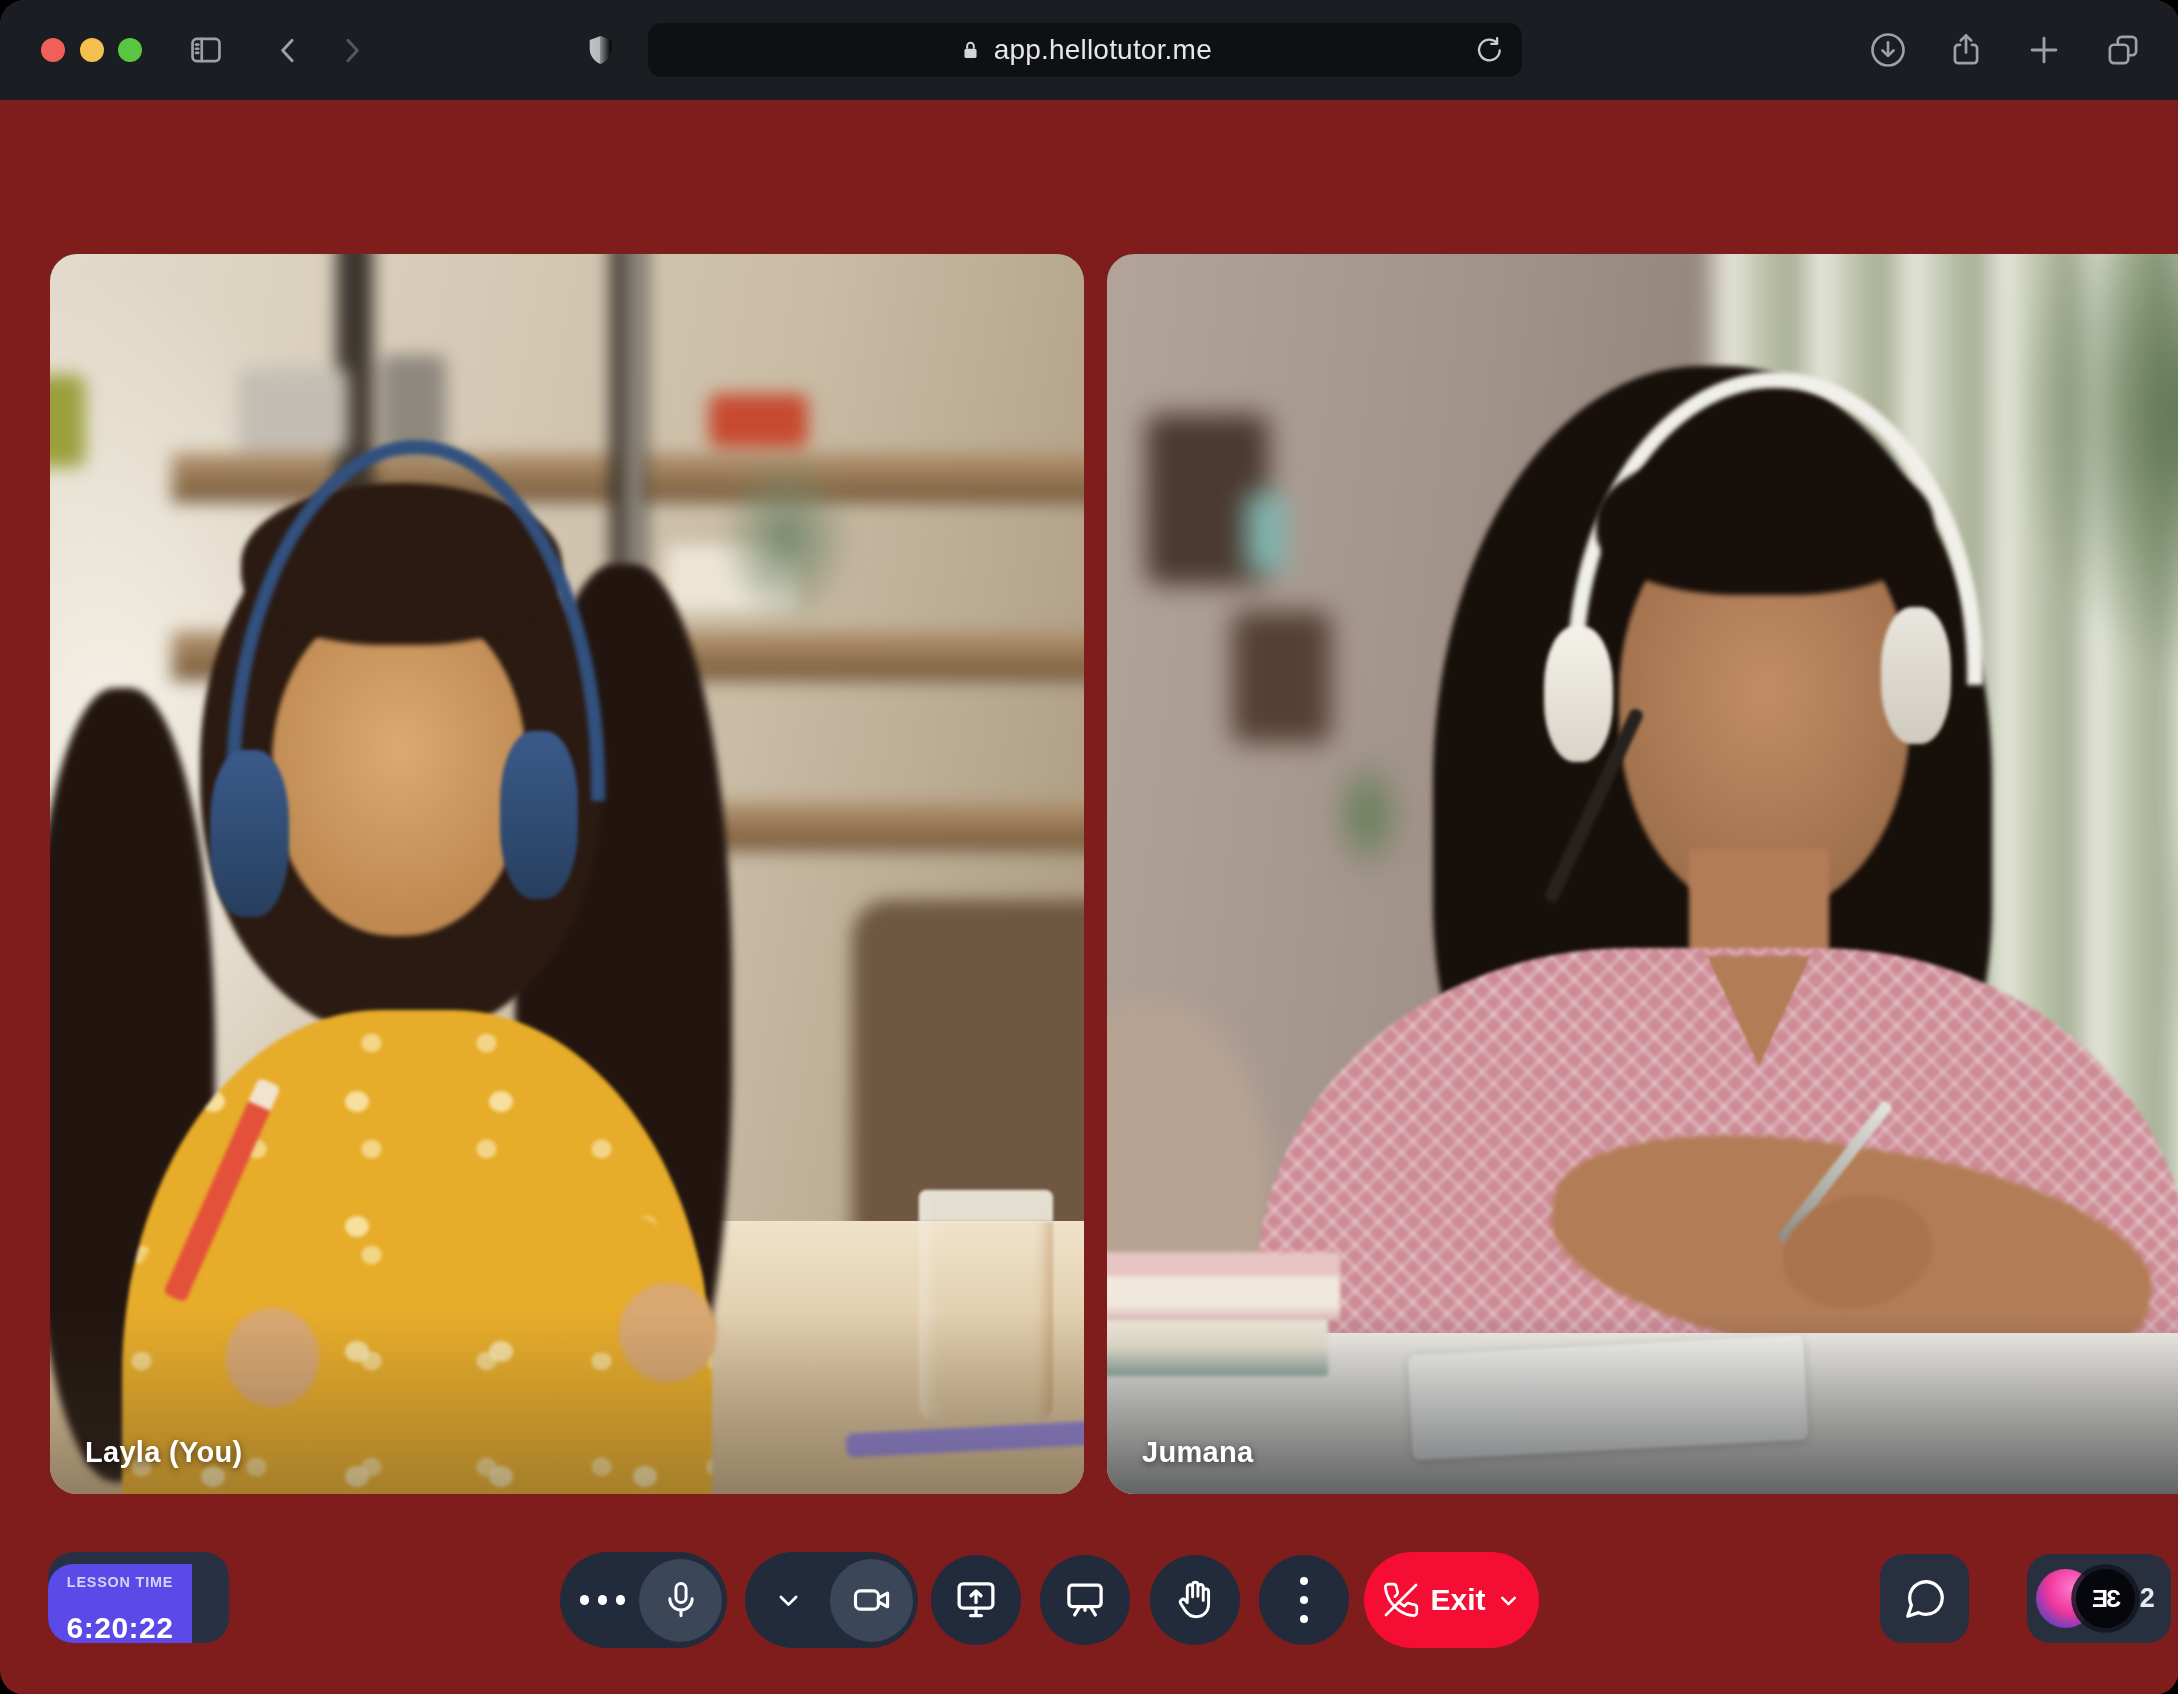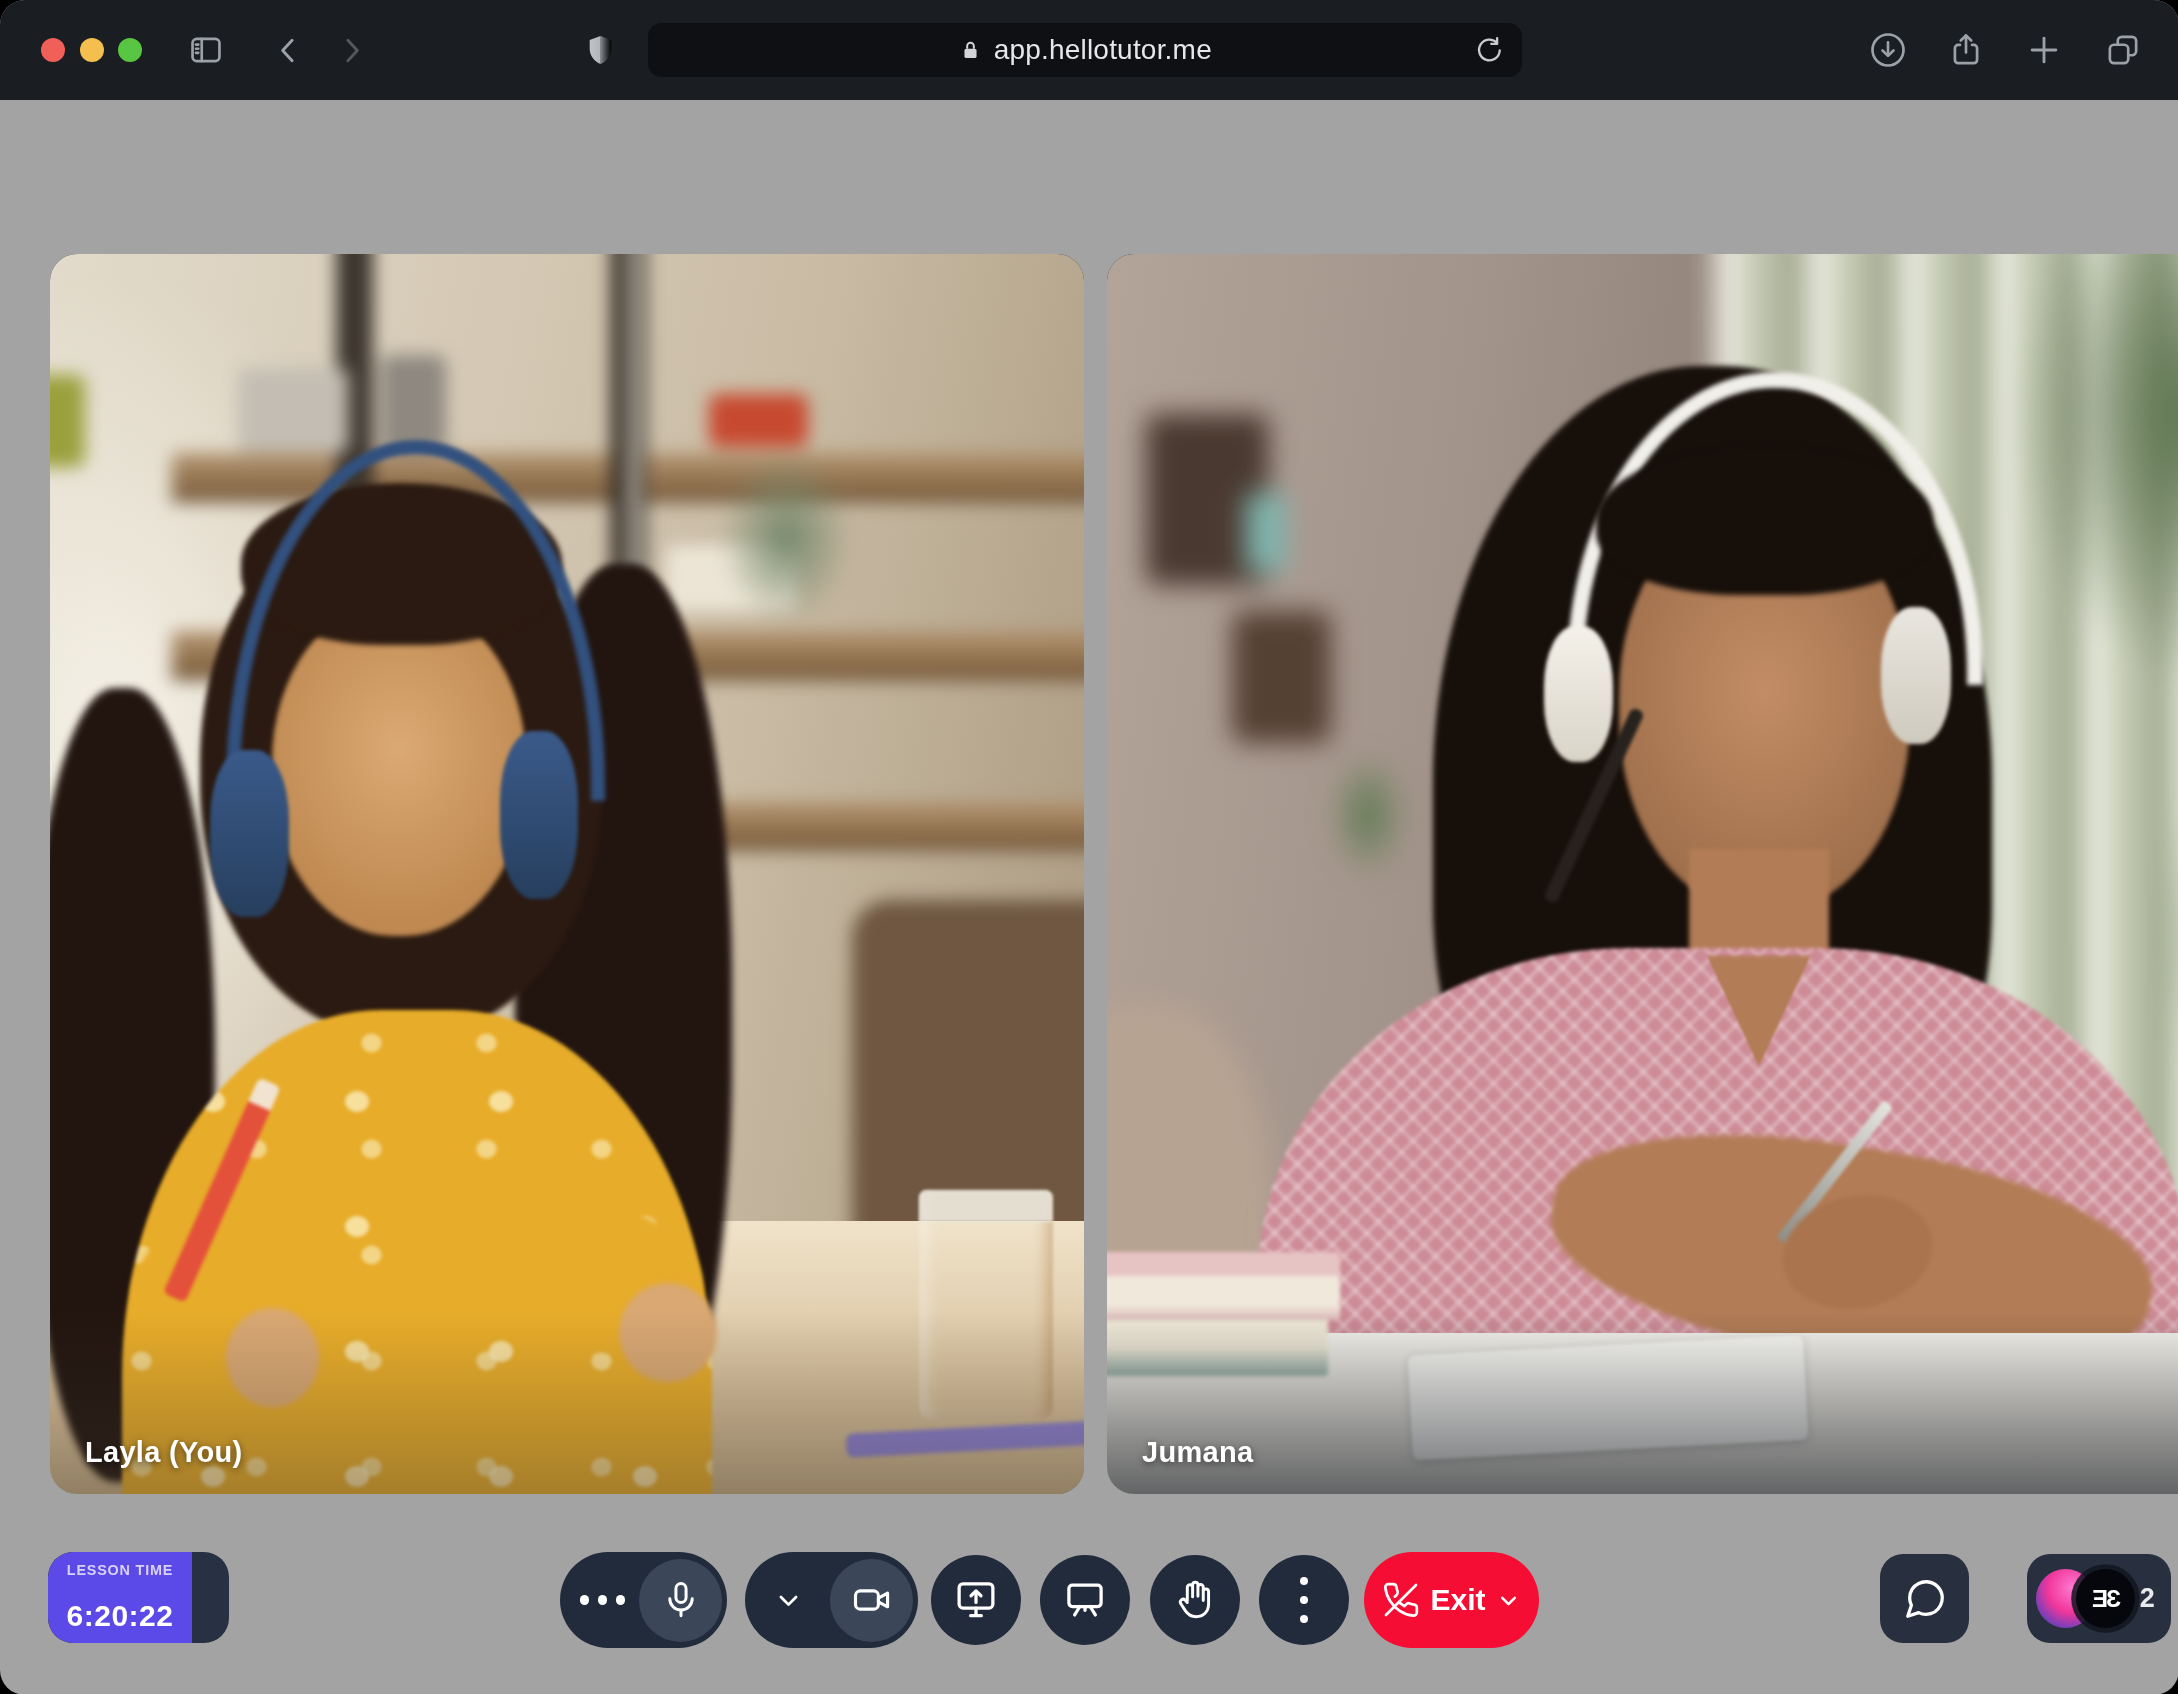--- a/index.html
+++ b/index.html
@@ -1,17 +1,17 @@
 <!DOCTYPE html>
 <html><head>
 <meta charset="utf-8">
 <style>
   html,body{margin:0;padding:0;background:#000;width:2179px;height:1695px;
     font-family:"Liberation Sans","DejaVu Sans",sans-serif;-webkit-font-smoothing:antialiased;}
-  .window{position:relative;width:2179px;height:1695px;background:#a3a3a3;border-radius:25px;overflow:hidden;}
+  .window{position:relative;width:2179px;height:1695px;background:#7f1d1d;border-radius:25px;overflow:hidden;}
   
   .toolbar{position:absolute;left:0;top:0;right:0;height:100px;background:#1a1d22;}
   .tl{position:absolute;top:38px;width:24px;height:24px;border-radius:50%;display:inline-block;}
   .tl.red{left:41px;background:#f16058;}
   .tl.yellow{left:80px;background:#f5bf4f;}
   .tl.green{left:118px;background:#58c642;}
   .tb-btn{position:absolute;top:29px;width:42px;height:42px;background:none;border:0;padding:0;cursor:pointer;
     display:flex;align-items:center;justify-content:center;}
   .tb-btn svg{display:block;}
   .urlbar{position:absolute;left:648px;top:23px;width:874px;height:54px;border-radius:13.4px;background:#0e1013;
@@ -85,21 +85,21 @@
   .r-desk{left:-2%;right:-2%;bottom:-2%;height:15%;background:linear-gradient(#f5f3ed,#ded9cd);}
   .r-book{left:-2%;border-radius:3.8px;filter:blur(1.9px);}
   .r-pad{left:26%;bottom:3.5%;width:34%;height:8.5%;background:#fbfaf5;border-radius:7.7px;transform:rotate(-3deg);filter:blur(1.4px);
     box-shadow:0 2.9px 9.6px rgba(0,0,0,.18);}
   .r-armband{left:38%;top:72%;width:52%;height:17%;background:#b27c56;border-radius:46%;transform:rotate(9deg);filter:blur(2.9px);}
   .r-hand{left:58%;top:76%;width:13%;height:9%;background:#a9744e;border-radius:50%;transform:rotate(-12deg);filter:blur(1.9px);}
   .r-pen{left:62%;top:67%;width:1%;height:14%;background:linear-gradient(#e4e4de,#8f8f89);border-radius:3.8px;transform:rotate(38deg);filter:blur(1px);}
   
   .ctl{position:absolute;border:0;padding:0;cursor:pointer;background:#222b3b;}
   .lesson{position:absolute;left:48px;top:1552px;width:181px;height:91px;border-radius:25px;background:#283143;overflow:hidden;}
-  .lesson-purple{position:absolute;left:0;top:0;width:144px;height:91px;background:#5b49e8;border-radius:25px 0 0 25px;
+  .lesson-purple{position:absolute;left:0;top:12px;width:144px;height:91px;background:#5b49e8;border-radius:25px 0 0 25px;
     display:flex;flex-direction:column;align-items:center;justify-content:center;gap:21px;}
   .lesson-label{font-size:14.4px;font-weight:700;letter-spacing:0.8px;color:#d8d1fa;}
   .lesson-value{font-size:30px;font-weight:700;color:#fff;letter-spacing:0.5px;}
   .pill{position:absolute;top:1552px;height:96px;border-radius:48px;background:#222b3b;}
   .pill-seg{position:absolute;top:0;bottom:0;background:none;border:0;cursor:pointer;display:flex;align-items:center;justify-content:center;}
   .pill-circle{position:absolute;top:6.7px;right:4.8px;width:83px;height:83px;border-radius:50%;background:#3b4659;border:0;cursor:pointer;
     display:flex;align-items:center;justify-content:center;}
   .round{top:1555px;width:90px;height:90px;border-radius:50%;display:flex;align-items:center;justify-content:center;}
   .hdots{display:flex;gap:8.6px;}
   .hdots i{width:9.6px;height:9.6px;border-radius:50%;background:#fff;}

